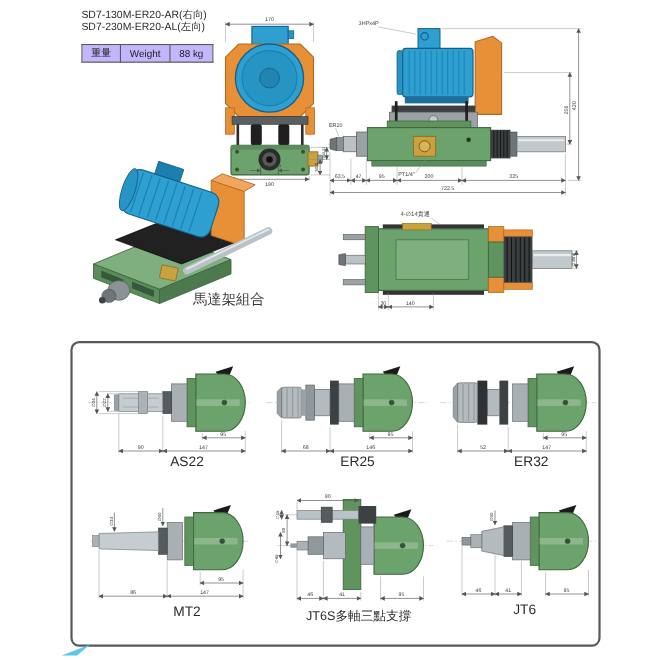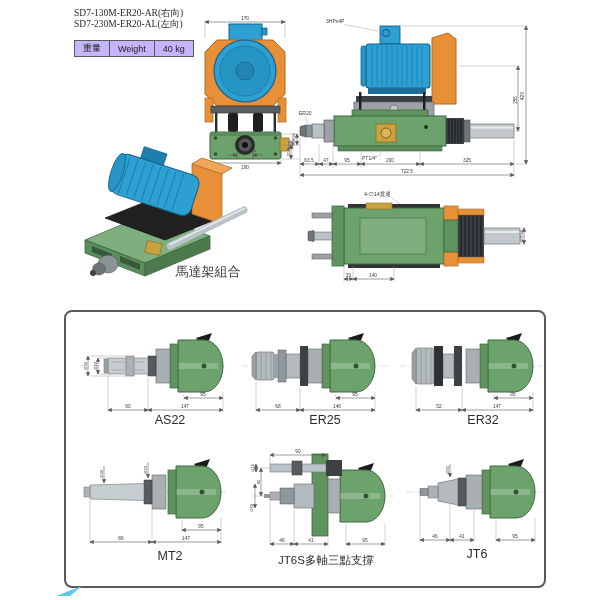--- a/index.html
+++ b/index.html
@@ -1,19 +1,19 @@
 <!DOCTYPE html>
 <html><head>
 <meta charset="utf-8">
 <style>
   html,body{margin:0;padding:0;background:#fff;}
   #page{position:relative;width:600px;height:600px;background:#ffffff;overflow:hidden;
         font-family:"Liberation Sans",sans-serif;color:#222;}
   .abs{position:absolute;}
-  #model-block{left:74px;top:8px;font-size:9.5px;line-height:11px;color:#2b2b2b;font-family:Liberation Serif, serif;}
+  #model-block{left:74px;top:8px;font-size:9.5px;line-height:11px;color:#2b2b2b;}
   #weight-table{left:74px;top:40px;border-collapse:collapse;font-size:9px;}
   #weight-table td{border:1px solid #58595b;background:#c4b5fd;padding:1px 8px;
                    text-align:center;height:13px;color:#1c1c1c;}
   #variant-panel{left:64px;top:310px;width:478px;height:274px;border:2px solid #58595b;
                  border-radius:8px;background:#fff;}
   svg{overflow:visible;}
   text{font-family:"Liberation Sans",sans-serif;fill:#3a3a3a;}
   .dim{font-size:4.8px;}
   .dimline{stroke:#5a5a5a;stroke-width:.6;fill:none;}
   .ext{stroke:#8a8a8a;stroke-width:.4;fill:none;}
@@ -27,21 +27,21 @@
 
   <div id="model-block" class="abs">
     <div>SD7-130M-ER20-AR(右向)</div>
     <div>SD7-230M-ER20-AL(左向)</div>
   </div>
   <table id="weight-table" class="abs">
     <tbody>
         <tr>
       <td>重量</td>
       <td>Weight</td>
-      <td>40 kg</td>
+      <td>88 kg</td>
     </tr>
   </tbody>
     </table>
 
   <svg class="abs" style="left:183px;top:14px;" width="125" height="156" viewBox="0 0 125 156">
     <defs>
       <marker id="fvA" viewBox="0 0 10 10" refX="9" refY="5" markerWidth="7" markerHeight="7" orient="auto-start-reverse">
           <path d="M0,0L10,5L0,10z" fill="#555"></path>
         </marker>
     </defs>

